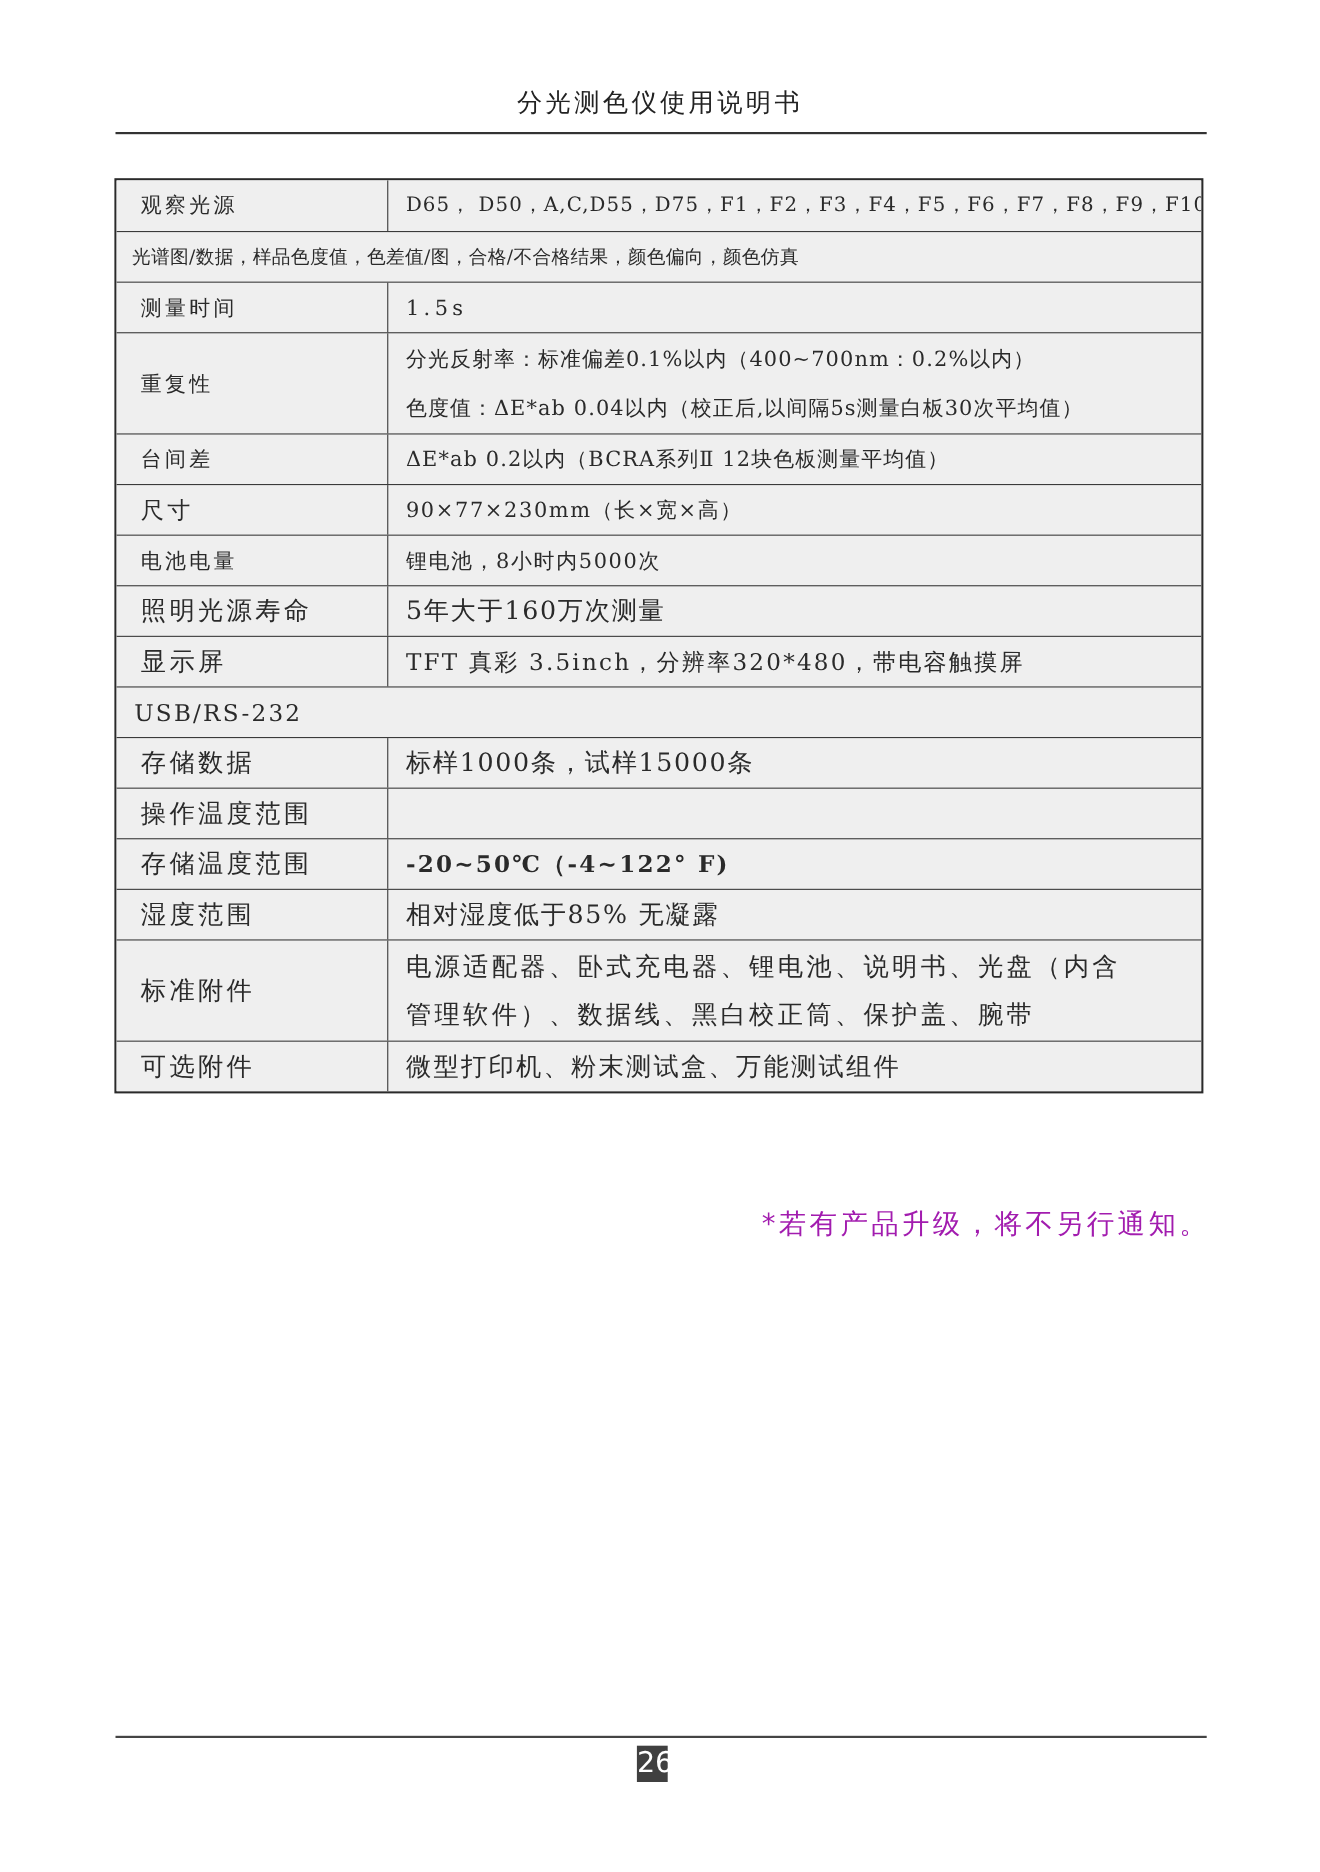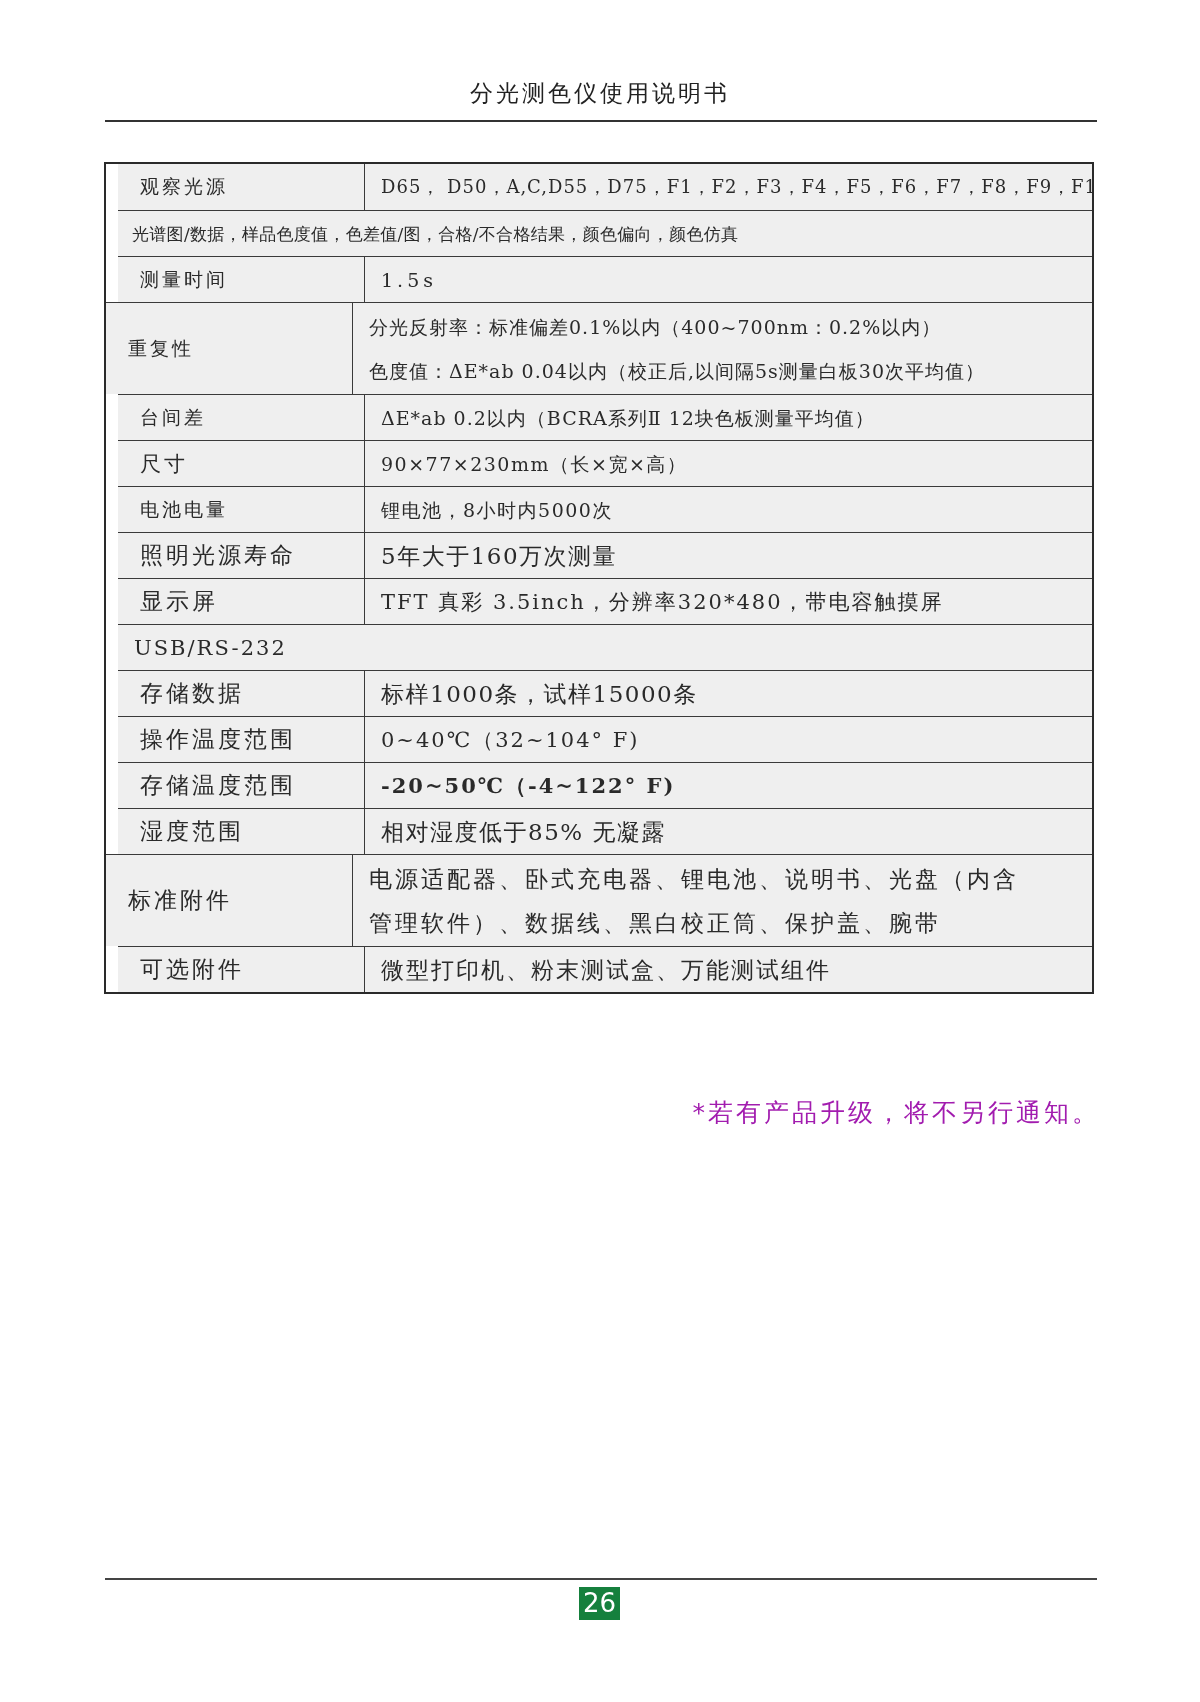--- a/index.html
+++ b/index.html
@@ -22,35 +22,35 @@
   .row:first-child { border-top:none; }
   .cell-label {
     width:247px; flex:none; border-right:1.5px solid #3a3a3a; box-sizing:border-box;
     padding-left:22px; display:flex; align-items:center; letter-spacing:3px;
   }
   .cell-value {
     flex:1; box-sizing:border-box; padding-left:16px; display:flex; flex-direction:column;
     justify-content:center; letter-spacing:1.5px; white-space:nowrap; overflow:hidden;
   }
   .cell-value .line { line-height:44px; }
-  .h1 { height:46px;margin-left:12px; }
+  .h1 { height:46px; }
   .h2 { height:92px; }
   .fs-s { font-size:19px; }
   .fs-m { font-size:21px; }
   .fs-l { font-size:23px; }
   .v-s { font-size:18px; letter-spacing:1px; }
   .footnote {
     position:absolute; right:100px; top:1096px;
     font-family:"DejaVu Sans","Liberation Sans",sans-serif;
     font-size:25px; letter-spacing:3px; color:#a21caf;
   }
   .footer-rule { position:absolute; left:105px; width:992px; top:1578px; height:2px; background:#444; }
   .page-number {
-    position:absolute; left:579px; top:1587px; width:41px; height:33px;
-    background:#15803d; color:#fff; text-align:center; line-height:33px;
+    position:absolute; left:579px; top:1587px; width:28px; height:33px;
+    background:#404040; color:#fff; text-align:center; line-height:33px;
     font-family:"DejaVu Sans","Liberation Sans",sans-serif; font-size:26px;
   }
 </style>
 </head>
 <body>
 
 <div class="header-title">分光测色仪使用说明书</div>
 <div class="header-rule"></div>
 
 <div class="spec-table">
@@ -114,23 +114,20 @@
       </div>
   </div>
   <div class="row h1">
     <div class="cell-label fs-l">存储数据</div>
     <div class="cell-value fs-l">
         <span class="line">标样1000条，试样15000条</span>
       </div>
   </div>
   <div class="row h1">
     <div class="cell-label fs-l">操作温度范围</div>
-    <div class="cell-value fs-m" style="letter-spacing:2px;">
-        <span class="line">0~40℃（32~104° F)</span>
-      </div>
   </div>
   <div class="row h1">
     <div class="cell-label fs-l">存储温度范围</div>
     <div class="cell-value fs-m" style="letter-spacing:2px;font-weight:bold;">
         <span class="line">-20~50℃（-4~122° F)</span>
       </div>
   </div>
   <div class="row h1">
     <div class="cell-label fs-l">湿度范围</div>
     <div class="cell-value fs-l">

